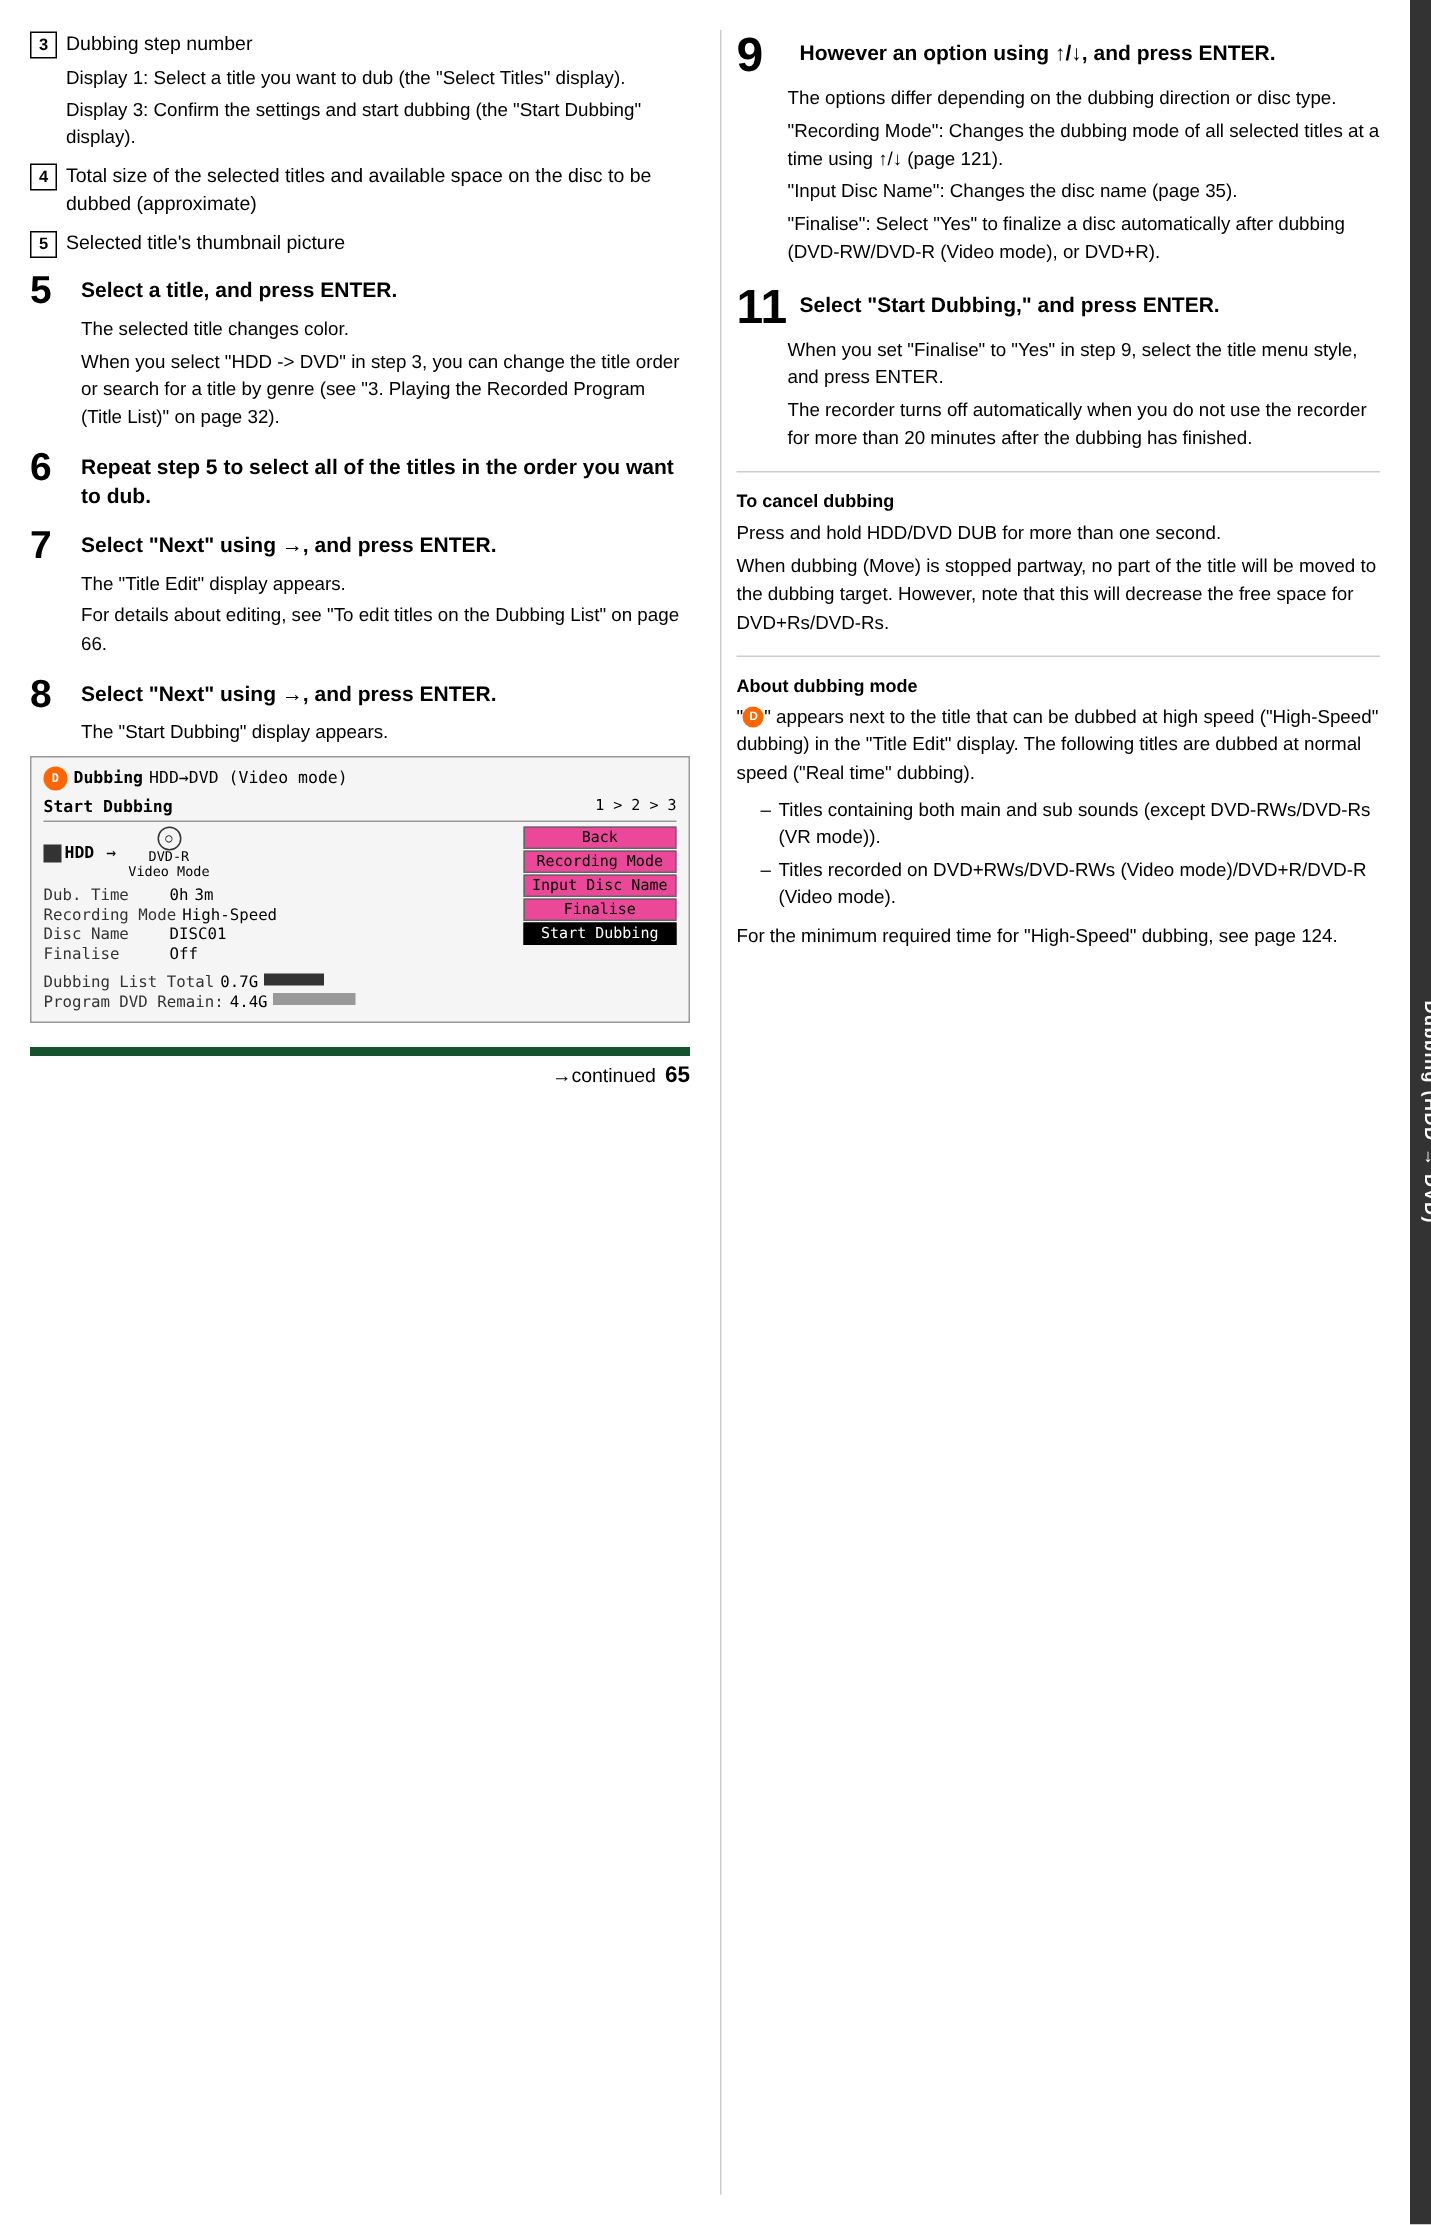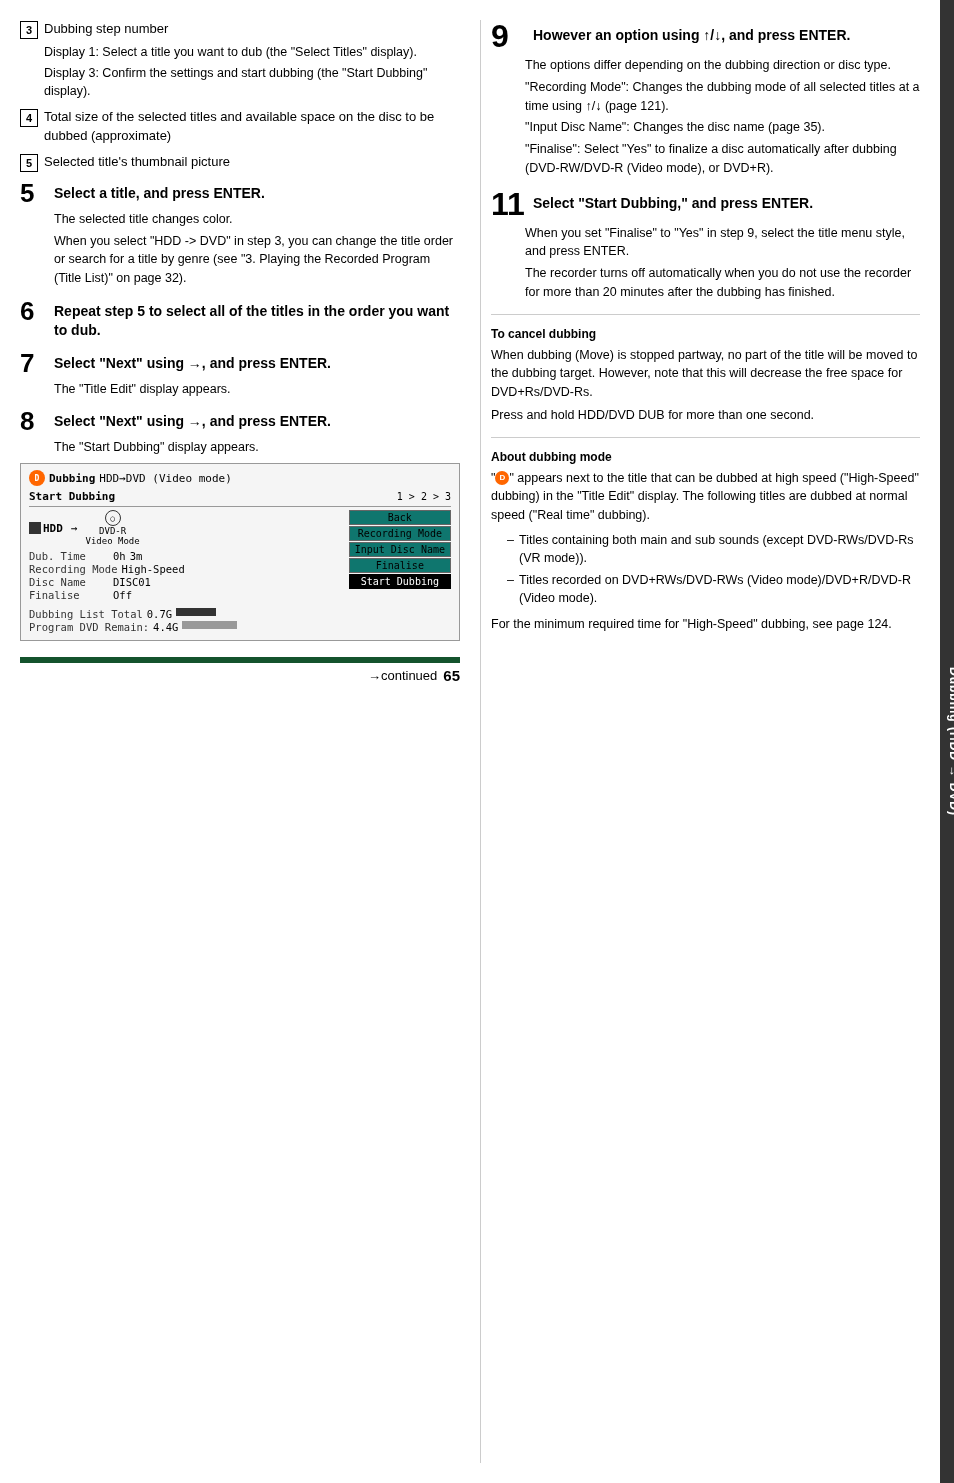--- a/index.html
+++ b/index.html
@@ -198,21 +198,21 @@
       justify-content: center;
       font-size: 8px;
     }
     .screenshot-right-buttons {
       display: flex;
       flex-direction: column;
       gap: 1px;
     }
     .ss-btn {
       border: 1px solid #666;
-      background: #0f766e;
+      background: #ec4899;
       font-size: 10px;
       padding: 1px 5px;
       text-align: center;
       min-width: 90px;
     }
     .ss-btn-active {
       background: #000;
       color: #fff;
       border: 1px solid #000;
     }
@@ -340,20 +340,21 @@
         </div>
       </div>
 
       <div class="step-block">
         <div class="step-heading">
           <div class="step-num">7</div>
           <div class="step-title">Select "Next" using →, and press ENTER.</div>
         </div>
         <div class="step-body">
           <p>The "Title Edit" display appears.</p>
+          <p>For details about editing, see "To edit titles on the Dubbing List" on page 66.</p>
         </div>
       </div>
 
       <div class="step-block">
         <div class="step-heading">
           <div class="step-num">8</div>
           <div class="step-title">Select "Next" using →, and press ENTER.</div>
         </div>
         <div class="step-body">
           <p>The "Start Dubbing" display appears.</p>
@@ -454,22 +455,22 @@
         </div>
         <div class="step-body">
           <p>When you set "Finalise" to "Yes" in step 9, select the title menu style, and press ENTER.</p>
           <p>The recorder turns off automatically when you do not use the recorder for more than 20 minutes after the dubbing has finished.</p>
         </div>
       </div>
 
       <hr class="hr-divider">
 
       <div class="section-heading">To cancel dubbing</div>
+      <div style="font-size:12.5px; line-height:1.5; margin-bottom:4px;">Press and hold HDD/DVD DUB for more than one second.</div>
       <div style="font-size:12.5px; line-height:1.5; margin-bottom:4px;">When dubbing (Move) is stopped partway, no part of the title will be moved to the dubbing target. However, note that this will decrease the free space for DVD+Rs/DVD-Rs.</div>
-      <div style="font-size:12.5px; line-height:1.5; margin-bottom:4px;">Press and hold HDD/DVD DUB for more than one second.</div>
 
       <hr class="hr-divider">
 
       <div class="section-heading">About dubbing mode</div>
       <div style="font-size:12.5px; line-height:1.5; margin-bottom:6px;">
         "<span style="display:inline-flex;align-items:center;justify-content:center;width:14px;height:14px;background:#ff6600;border-radius:50%;color:#fff;font-size:8px;font-weight:bold;vertical-align:middle;">D</span>" appears next to the title that can be dubbed at high speed ("High-Speed" dubbing) in the "Title Edit" display. The following titles are dubbed at normal speed ("Real time" dubbing).
       </div>
       <ul class="bullet-list">
         <li>Titles containing both main and sub sounds (except DVD-RWs/DVD-Rs (VR mode)).</li>
         <li>Titles recorded on DVD+RWs/DVD-RWs (Video mode)/DVD+R/DVD-R (Video mode).</li>

